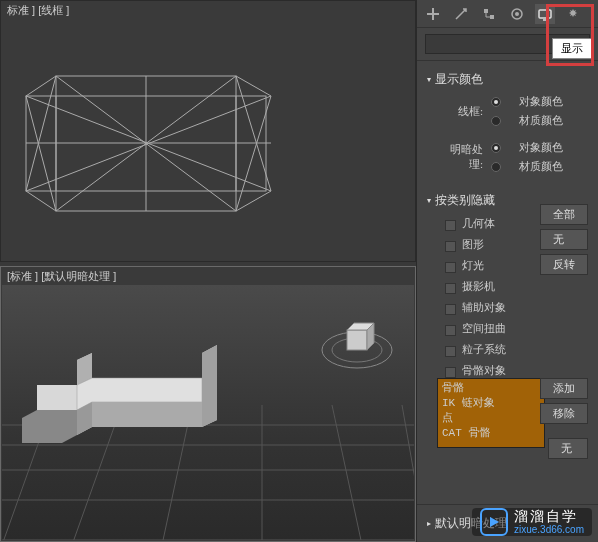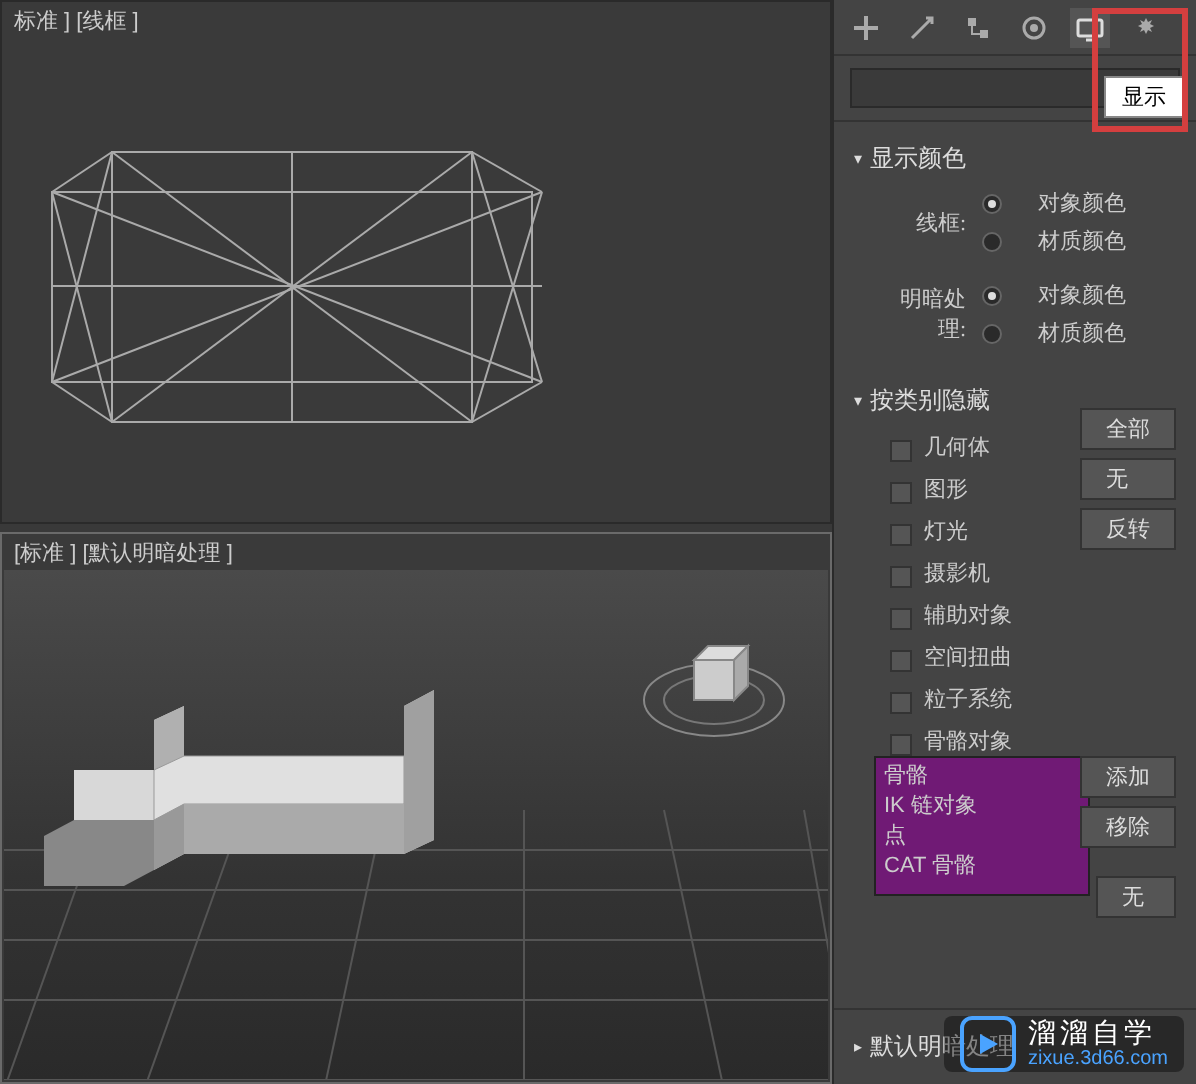--- a/index.html
+++ b/index.html
@@ -196,25 +196,26 @@
       font-size: 11px;
       padding: 2px 12px;
       cursor: pointer;
       min-width: 40px;
     }
     .listbox {
       position: absolute;
       left: 20px;
       width: 108px;
       height: 70px;
-      background: #701a75;
+      background: #a16207;
       border: 1px solid #222;
       padding: 2px 4px;
       font-size: 11px;
       line-height: 15px;
+      font-family: Liberation Mono, monospace;
     }
     .search-row {
       padding: 6px 8px;
       border-bottom: 1px solid #333;
     }
     .search-input {
       width: 100%;
       height: 20px;
       background: #3a3a3a;
       border: 1px solid #2a2a2a;

